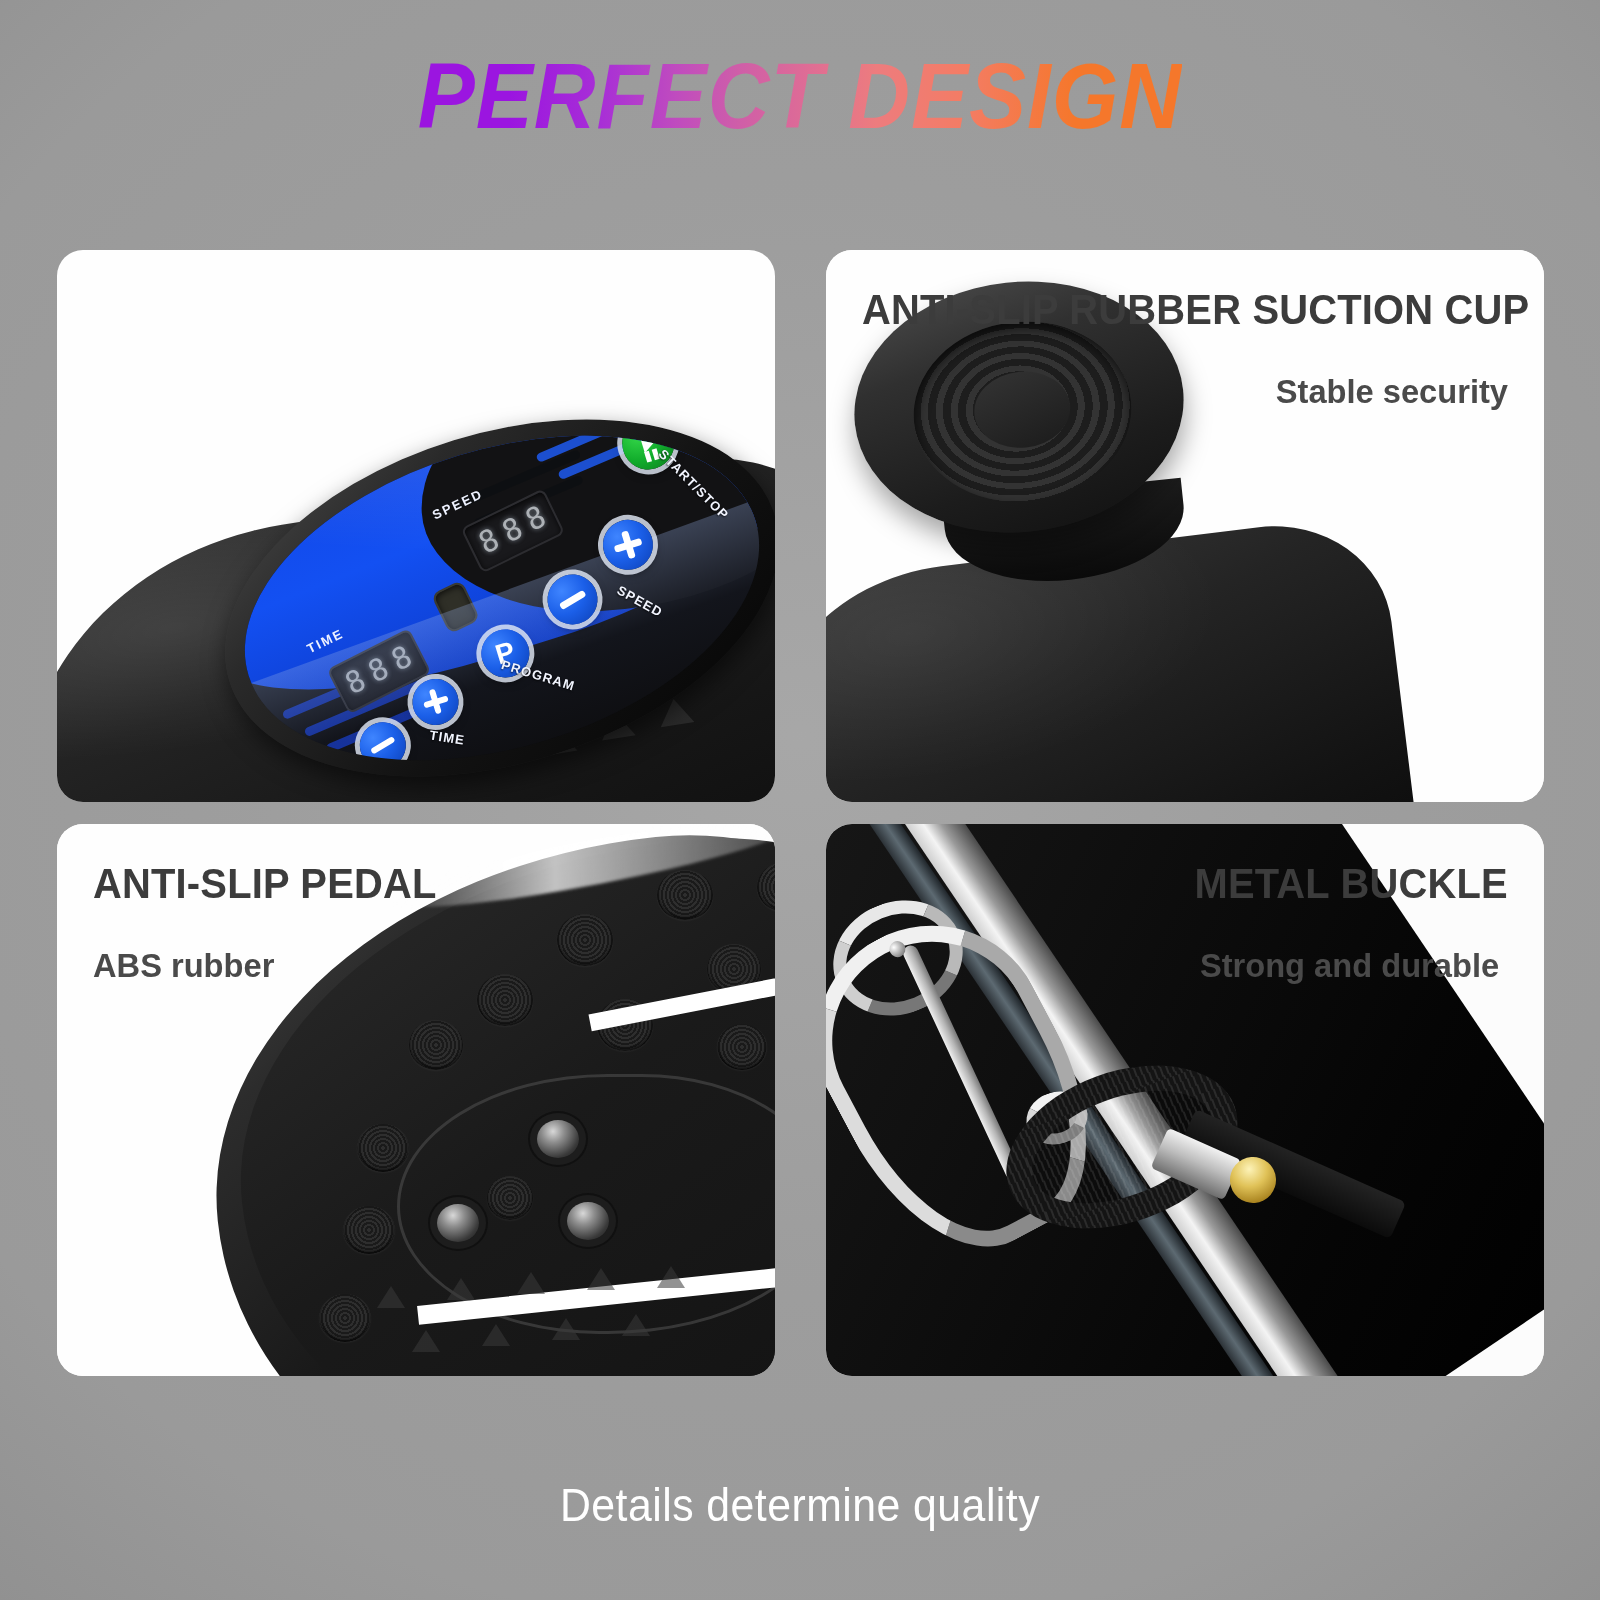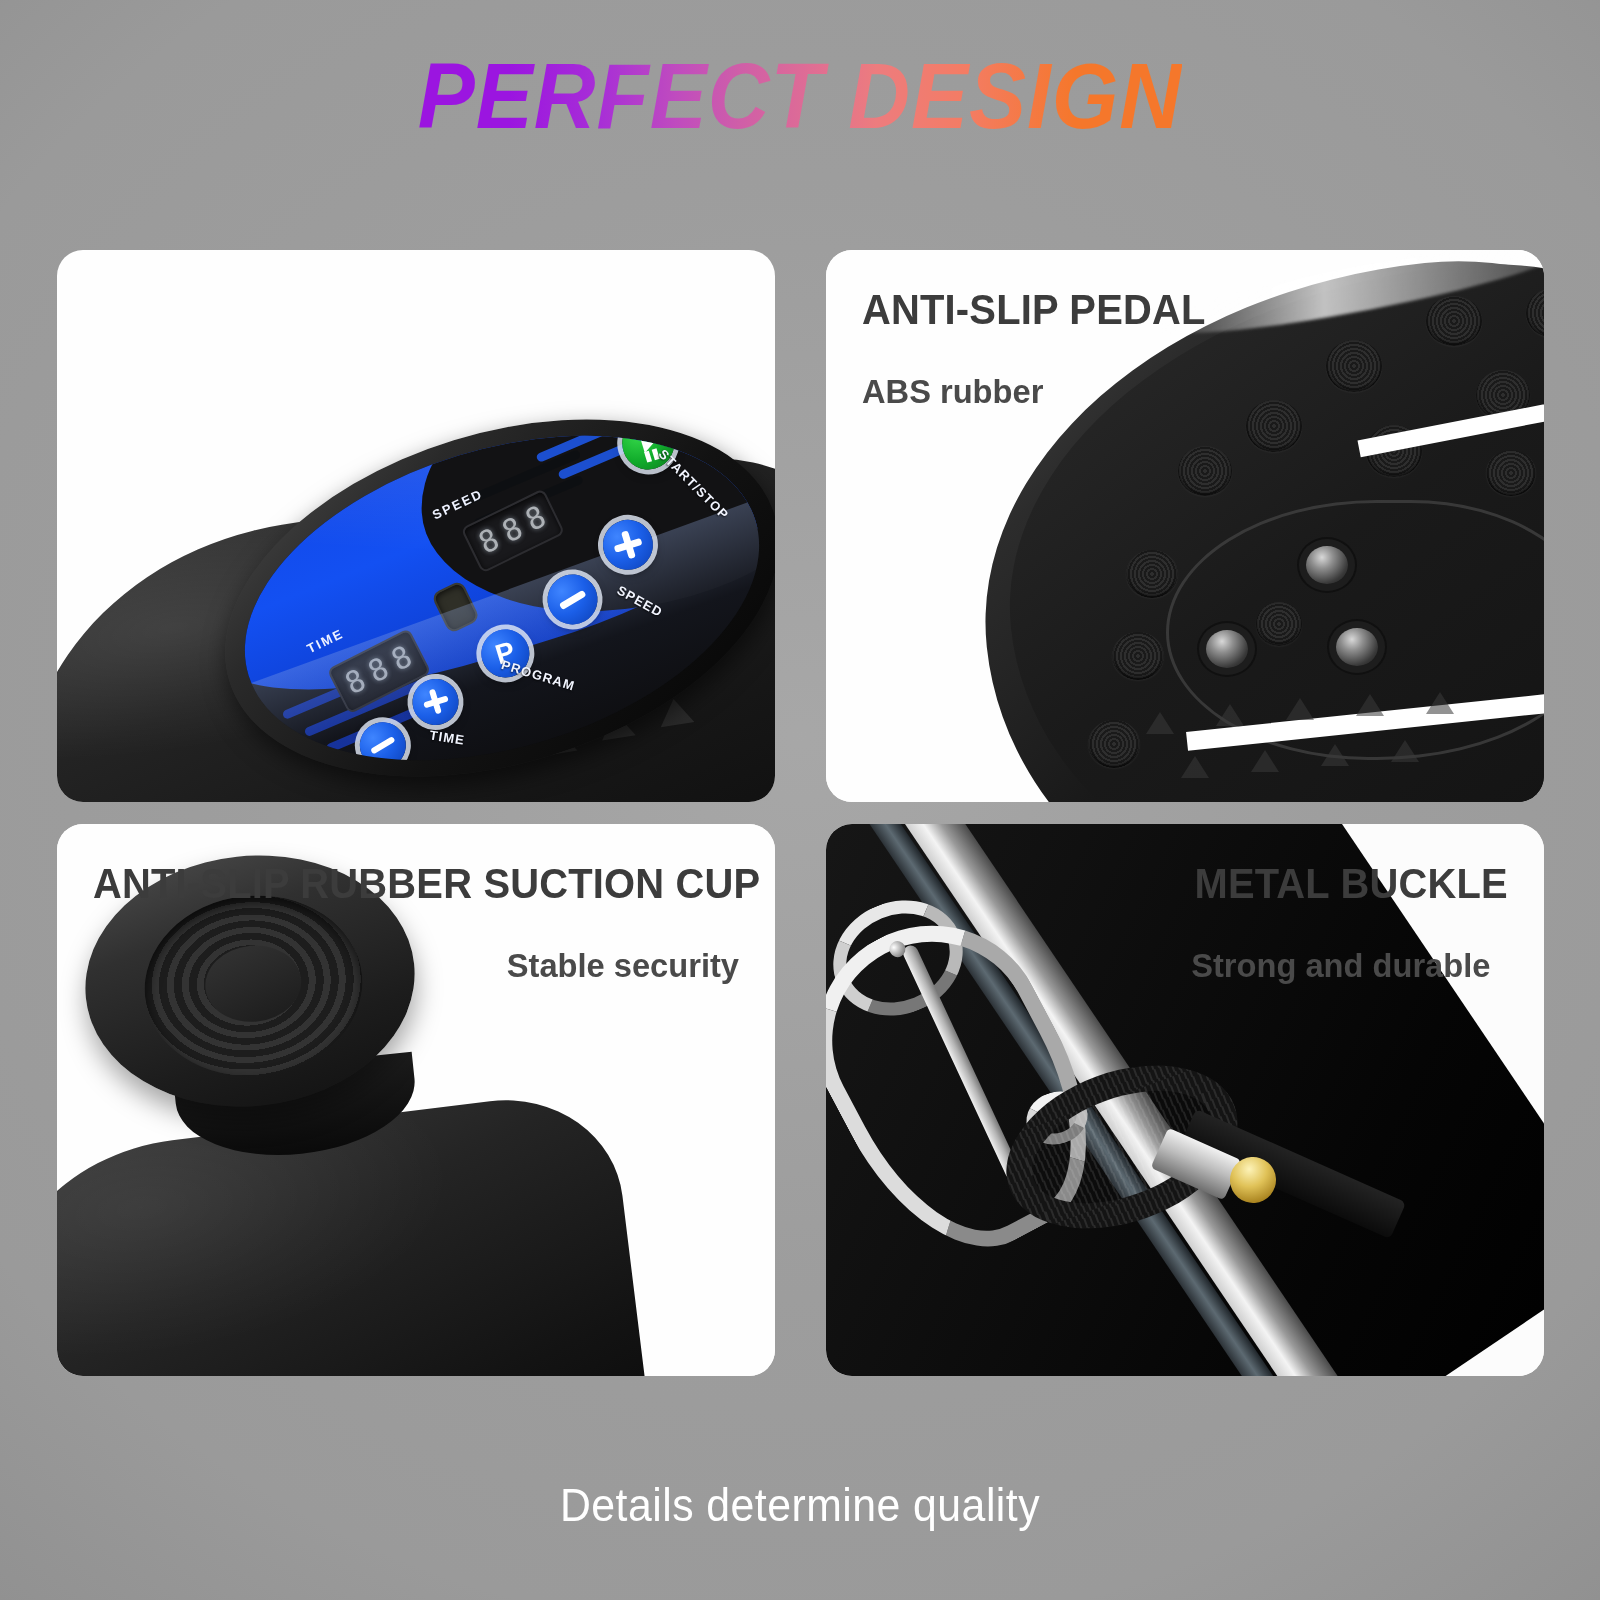--- a/index.html
+++ b/index.html
@@ -74,21 +74,21 @@
     border-radius: 26px;
     overflow: hidden;
   }
 
   .panel-text {
     position: absolute;
     z-index: 5;
     pointer-events: none;
   }
   .panel-text.tl { left: 36px; top: 36px; text-align: left; }
-  .panel-text.tr { right: 36px; top: 36px; text-align: left; }
+  .panel-text.tr { right: 36px; top: 36px; text-align: center; }
 
   .p-title {
     font-family: "Liberation Sans Narrow", "Liberation Sans", sans-serif;
     font-size: 42px;
     font-weight: 700;
     color: #3c3c3c;
     letter-spacing: 0.2px;
     transform: scaleX(0.95);
     transform-origin: left center;
     white-space: nowrap;
@@ -707,20 +707,35 @@
             <span class="glyph-power"></span>
           </div>
 
         </div>
       </div>
     </div>
 
   </div>
 
   <div class="panel">
+    <div class="cup-stage">
+      <div class="cup-base-body"></div>
+      <div class="cup-neck"></div>
+      <div class="cup-outer">
+        <div class="cup-inner"></div>
+      </div>
+    </div>
+
+    <div class="panel-text tl" style="right:36px;">
+      <div class="p-title">ANTI-SLIP RUBBER SUCTION CUP</div>
+      <div class="p-sub" style="text-align:right; transform-origin:right center;">Stable security</div>
+    </div>
+  </div>
+
+  <div class="panel">
     <div class="pedal-stage">
       <div class="pedal-rim"></div>
       <div class="pedal-gloss"></div>
 
       <div class="inner-contour" style="left:340px; top:250px; width:430px; height:260px;"></div>
 
       <span class="nub" style="left:600px; top:46px;  width:56px; height:50px;"></span>
       <span class="nub" style="left:700px; top:38px;  width:56px; height:50px;"></span>
 
       <span class="nub" style="left:500px; top:90px;  width:56px; height:52px;"></span>
@@ -756,35 +771,20 @@
       </div>
     </div>
 
     <div class="panel-text tl">
       <div class="p-title">ANTI-SLIP PEDAL</div>
       <div class="p-sub">ABS rubber</div>
     </div>
   </div>
 
   <div class="panel">
-    <div class="cup-stage">
-      <div class="cup-base-body"></div>
-      <div class="cup-neck"></div>
-      <div class="cup-outer">
-        <div class="cup-inner"></div>
-      </div>
-    </div>
-
-    <div class="panel-text tl" style="right:36px;">
-      <div class="p-title">ANTI-SLIP RUBBER SUCTION CUP</div>
-      <div class="p-sub" style="text-align:right; transform-origin:right center;">Stable security</div>
-    </div>
-  </div>
-
-  <div class="panel">
     <div class="buckle-stage">
       <div class="dark-plate"></div>
       <div class="plate-edge2"></div>
       <div class="plate-edge"></div>
 
       <div class="ring"></div>
 
       <div class="carabiner">
         <div class="cara-body"></div>
         <div class="cara-gate"></div>

